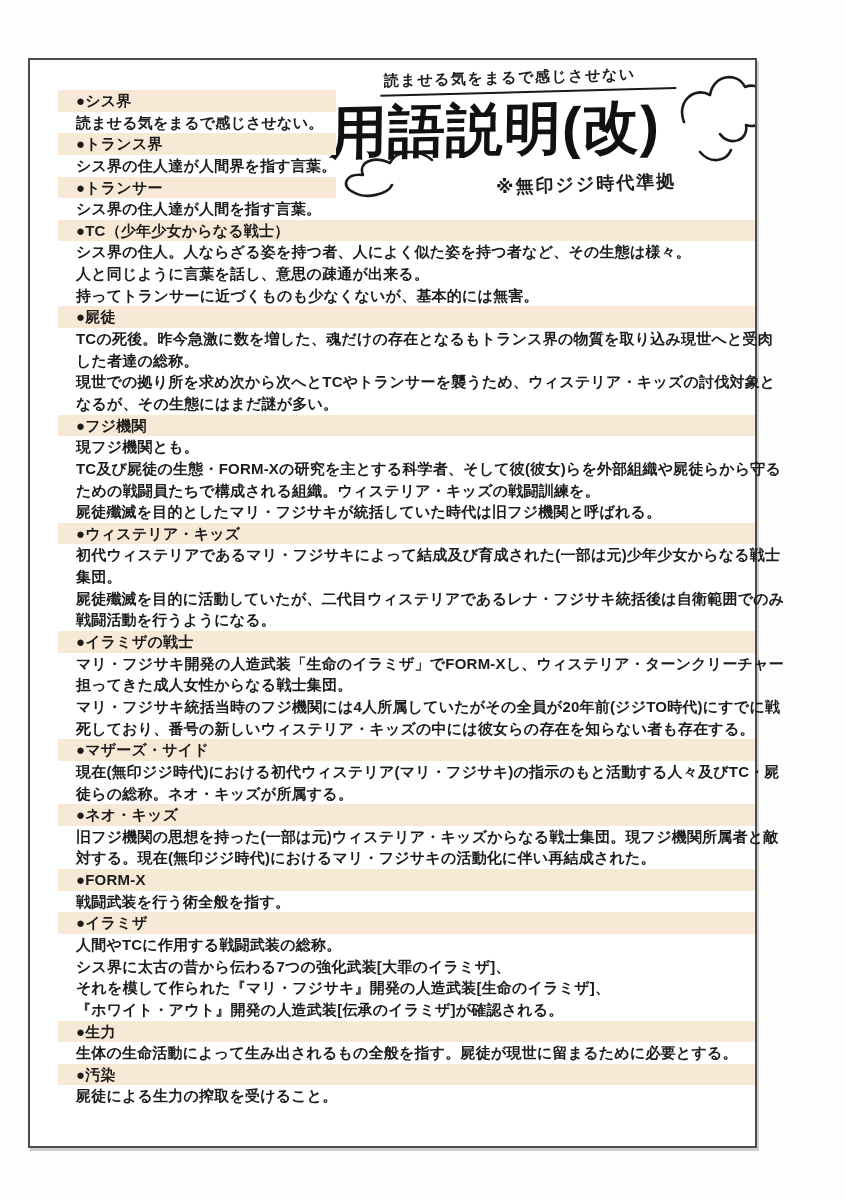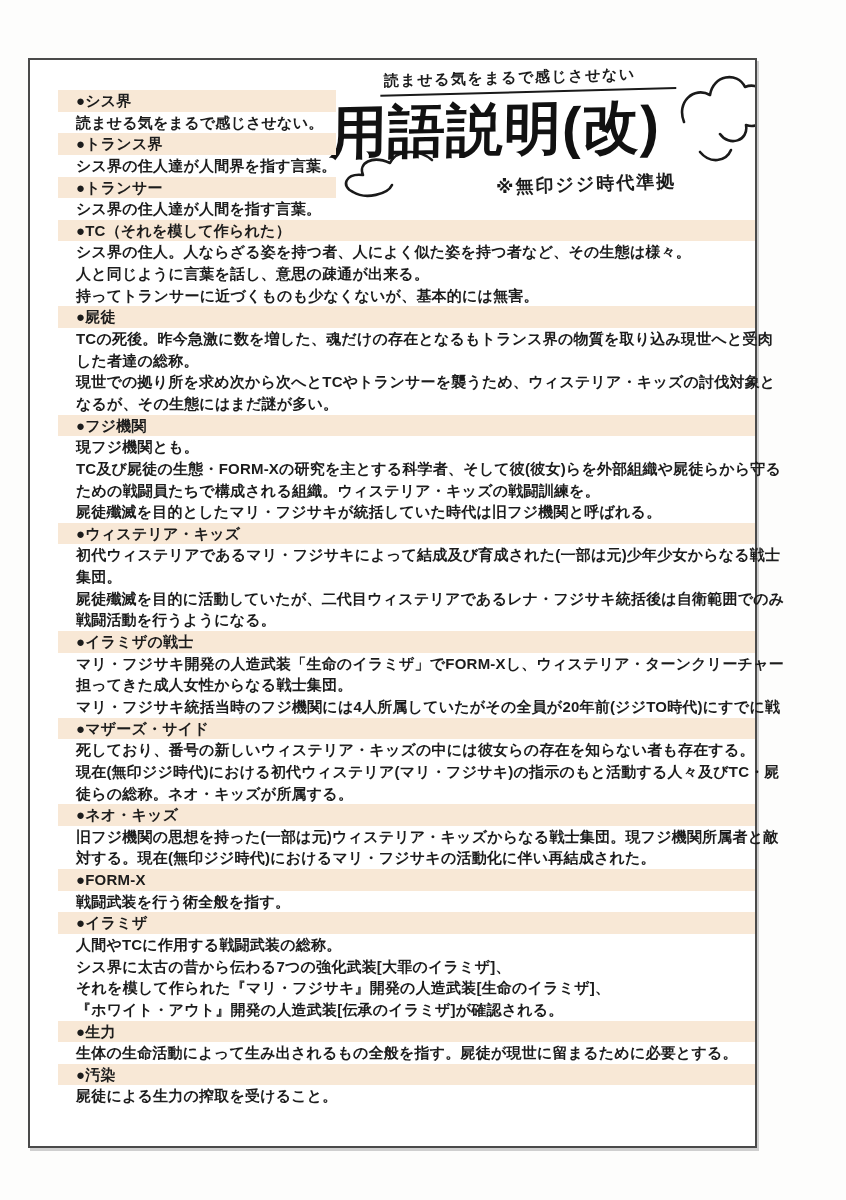--- a/index.html
+++ b/index.html
@@ -82,21 +82,21 @@
     <div class="title-note">※無印ジジ時代準拠</div>
   </div>
 
   <div class="glossary">
       <div class="row header narrow">●シス界</div>
       <div class="row body">読ませる気をまるで感じさせない。</div>
       <div class="row header narrow">●トランス界</div>
       <div class="row body">シス界の住人達が人間界を指す言葉。</div>
       <div class="row header narrow">●トランサー</div>
       <div class="row body">シス界の住人達が人間を指す言葉。</div>
-      <div class="row header">●TC（それを模して作られた）</div>
+      <div class="row header">●TC（少年少女からなる戦士）</div>
       <div class="row body">シス界の住人。人ならざる姿を持つ者、人によく似た姿を持つ者など、その生態は様々。</div>
       <div class="row body">人と同じように言葉を話し、意思の疎通が出来る。</div>
       <div class="row body">持ってトランサーに近づくものも少なくないが、基本的には無害。</div>
       <div class="row header">●屍徒</div>
       <div class="row body">TCの死後。昨今急激に数を増した、魂だけの存在となるもトランス界の物質を取り込み現世へと受肉</div>
       <div class="row body">した者達の総称。</div>
       <div class="row body">現世での拠り所を求め次から次へとTCやトランサーを襲うため、ウィステリア・キッズの討伐対象と</div>
       <div class="row body">なるが、その生態にはまだ謎が多い。</div>
       <div class="row header">●フジ機関</div>
       <div class="row body">現フジ機関とも。</div>
@@ -105,22 +105,22 @@
       <div class="row body">屍徒殲滅を目的としたマリ・フジサキが統括していた時代は旧フジ機関と呼ばれる。</div>
       <div class="row header">●ウィステリア・キッズ</div>
       <div class="row body">初代ウィステリアであるマリ・フジサキによって結成及び育成された(一部は元)少年少女からなる戦士</div>
       <div class="row body">集団。</div>
       <div class="row body">屍徒殲滅を目的に活動していたが、二代目ウィステリアであるレナ・フジサキ統括後は自衛範囲でのみ</div>
       <div class="row body">戦闘活動を行うようになる。</div>
       <div class="row header">●イラミザの戦士</div>
       <div class="row body">マリ・フジサキ開発の人造武装「生命のイラミザ」でFORM-Xし、ウィステリア・ターンクリーチャー</div>
       <div class="row body">担ってきた成人女性からなる戦士集団。</div>
       <div class="row body">マリ・フジサキ統括当時のフジ機関には4人所属していたがその全員が20年前(ジジTO時代)にすでに戦</div>
+      <div class="row body">死しており、番号の新しいウィステリア・キッズの中には彼女らの存在を知らない者も存在する。</div>
       <div class="row header">●マザーズ・サイド</div>
-      <div class="row body">死しており、番号の新しいウィステリア・キッズの中には彼女らの存在を知らない者も存在する。</div>
       <div class="row body">現在(無印ジジ時代)における初代ウィステリア(マリ・フジサキ)の指示のもと活動する人々及びTC・屍</div>
       <div class="row body">徒らの総称。ネオ・キッズが所属する。</div>
       <div class="row header">●ネオ・キッズ</div>
       <div class="row body">旧フジ機関の思想を持った(一部は元)ウィステリア・キッズからなる戦士集団。現フジ機関所属者と敵</div>
       <div class="row body">対する。現在(無印ジジ時代)におけるマリ・フジサキの活動化に伴い再結成された。</div>
       <div class="row header">●FORM-X</div>
       <div class="row body">戦闘武装を行う術全般を指す。</div>
       <div class="row header">●イラミザ</div>
       <div class="row body">人間やTCに作用する戦闘武装の総称。</div>
       <div class="row body">シス界に太古の昔から伝わる7つの強化武装[大罪のイラミザ]、</div>

